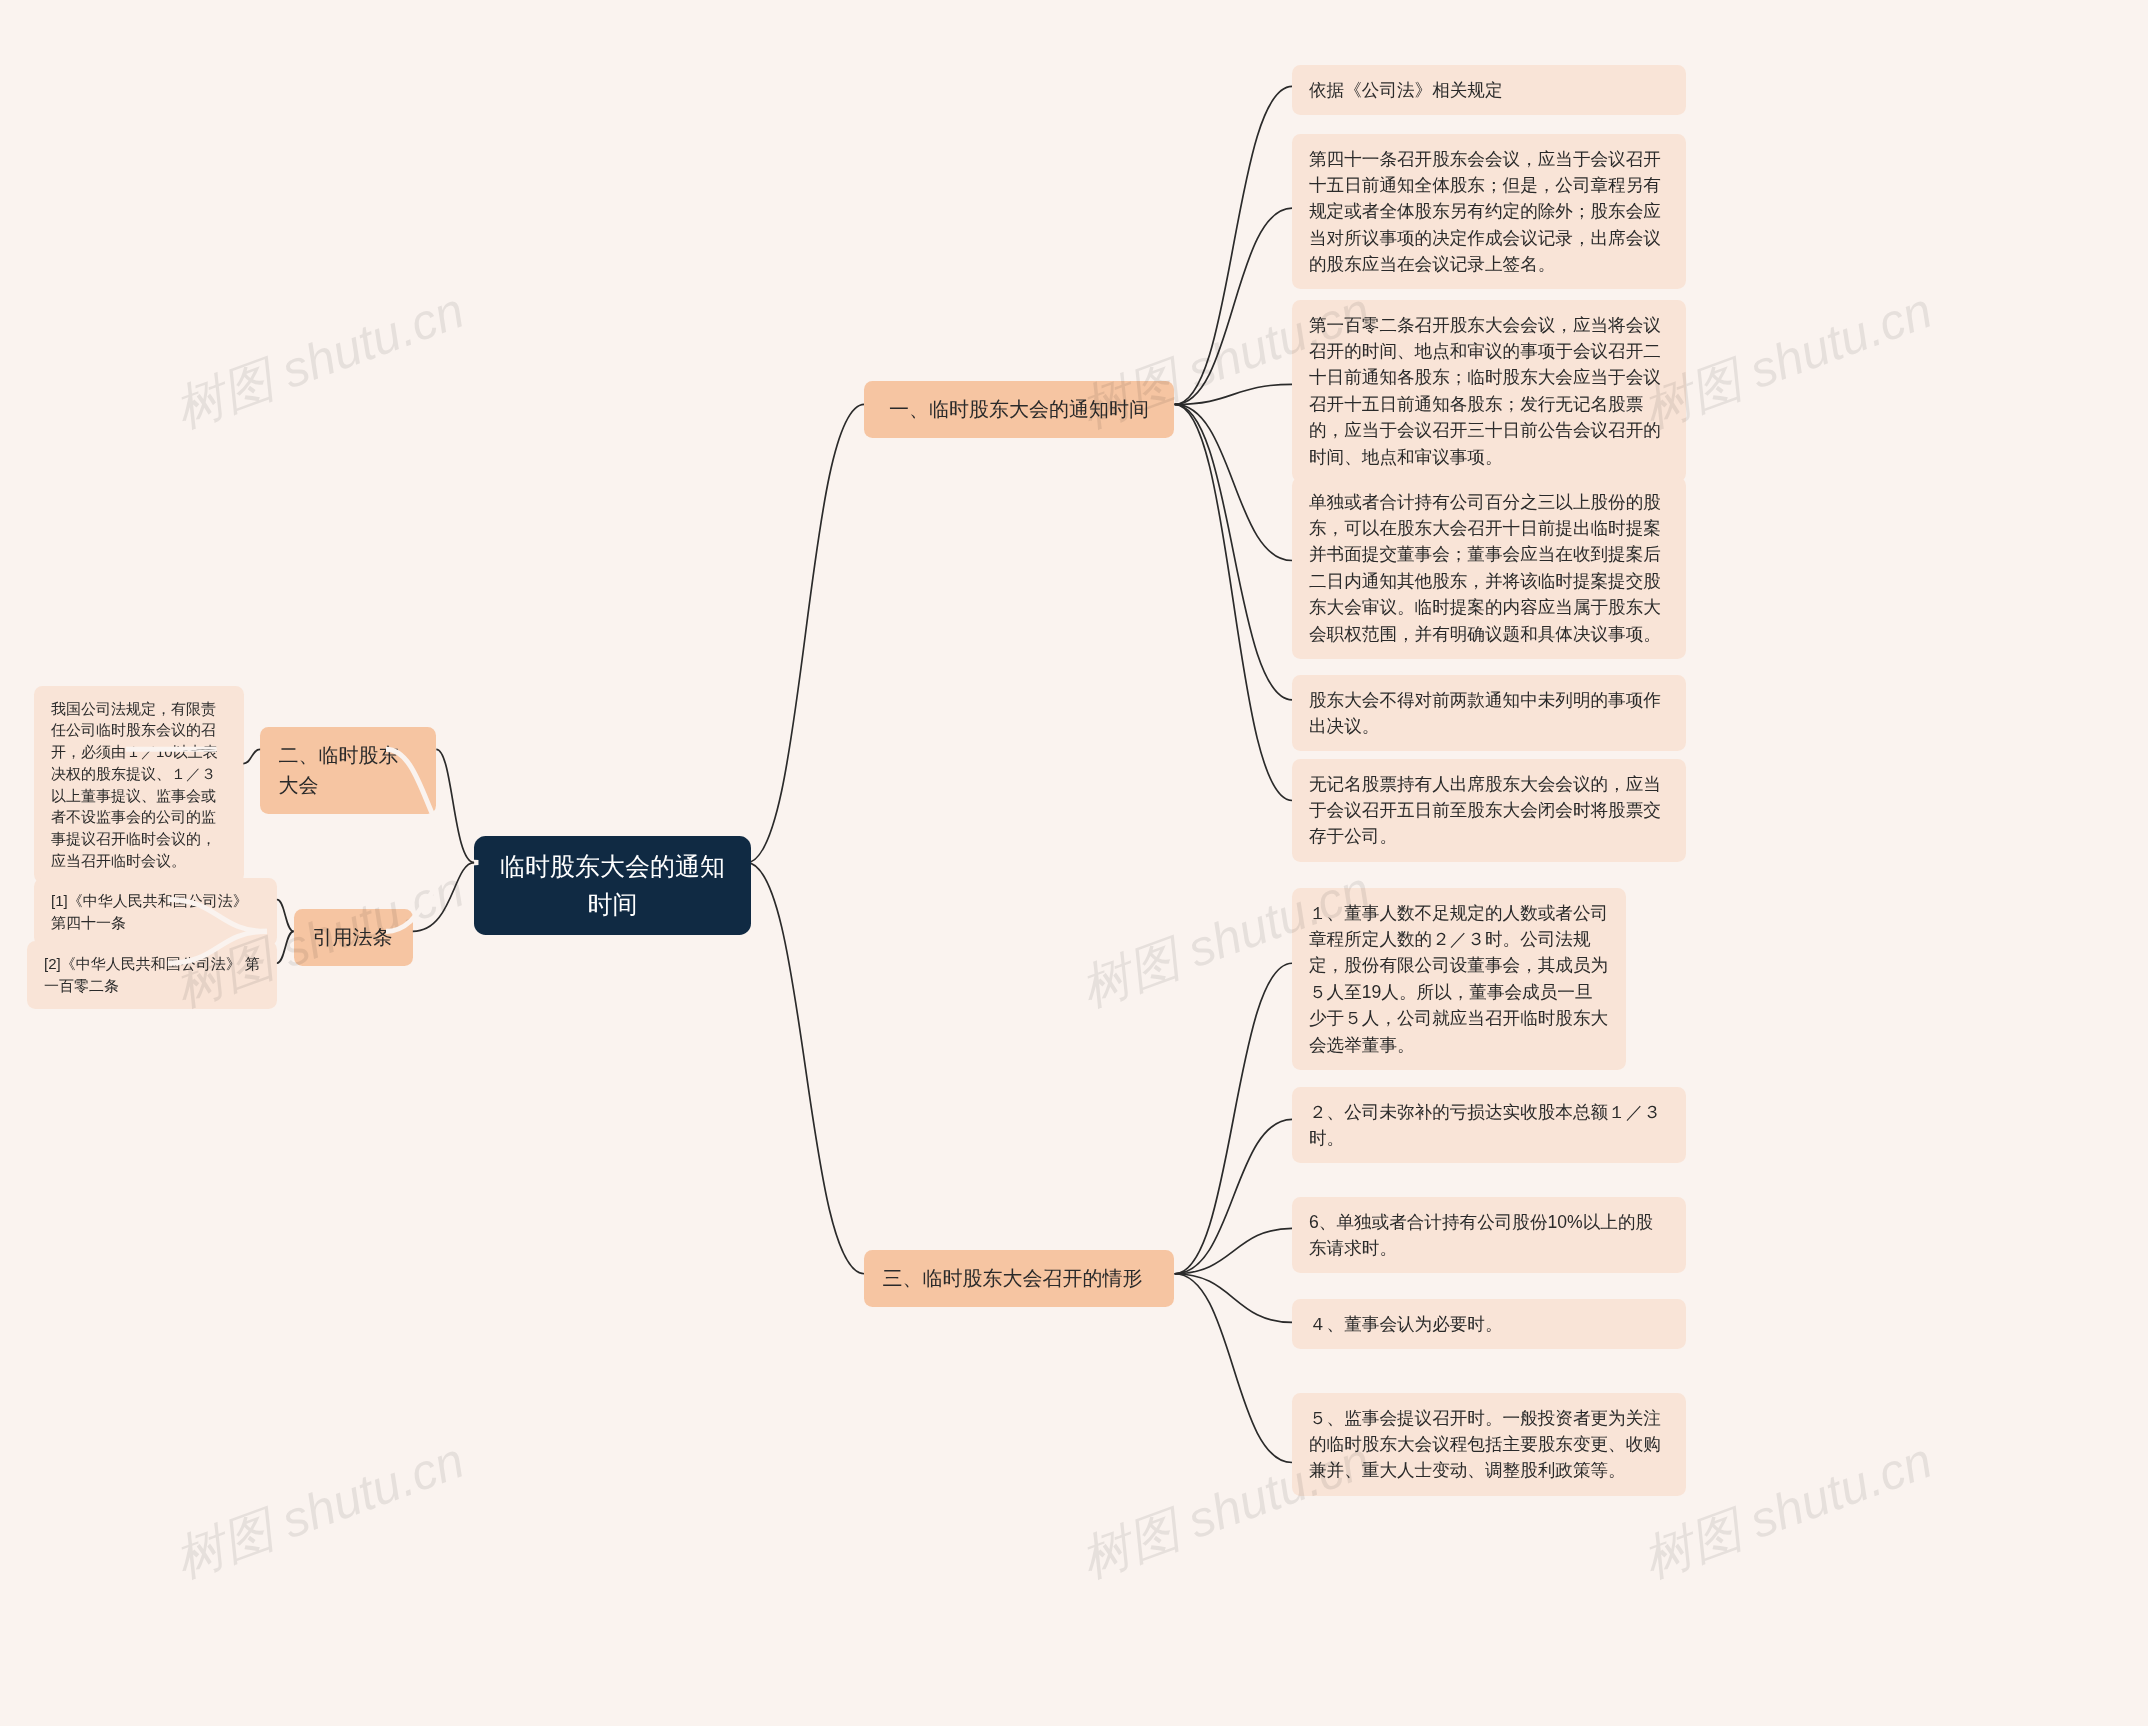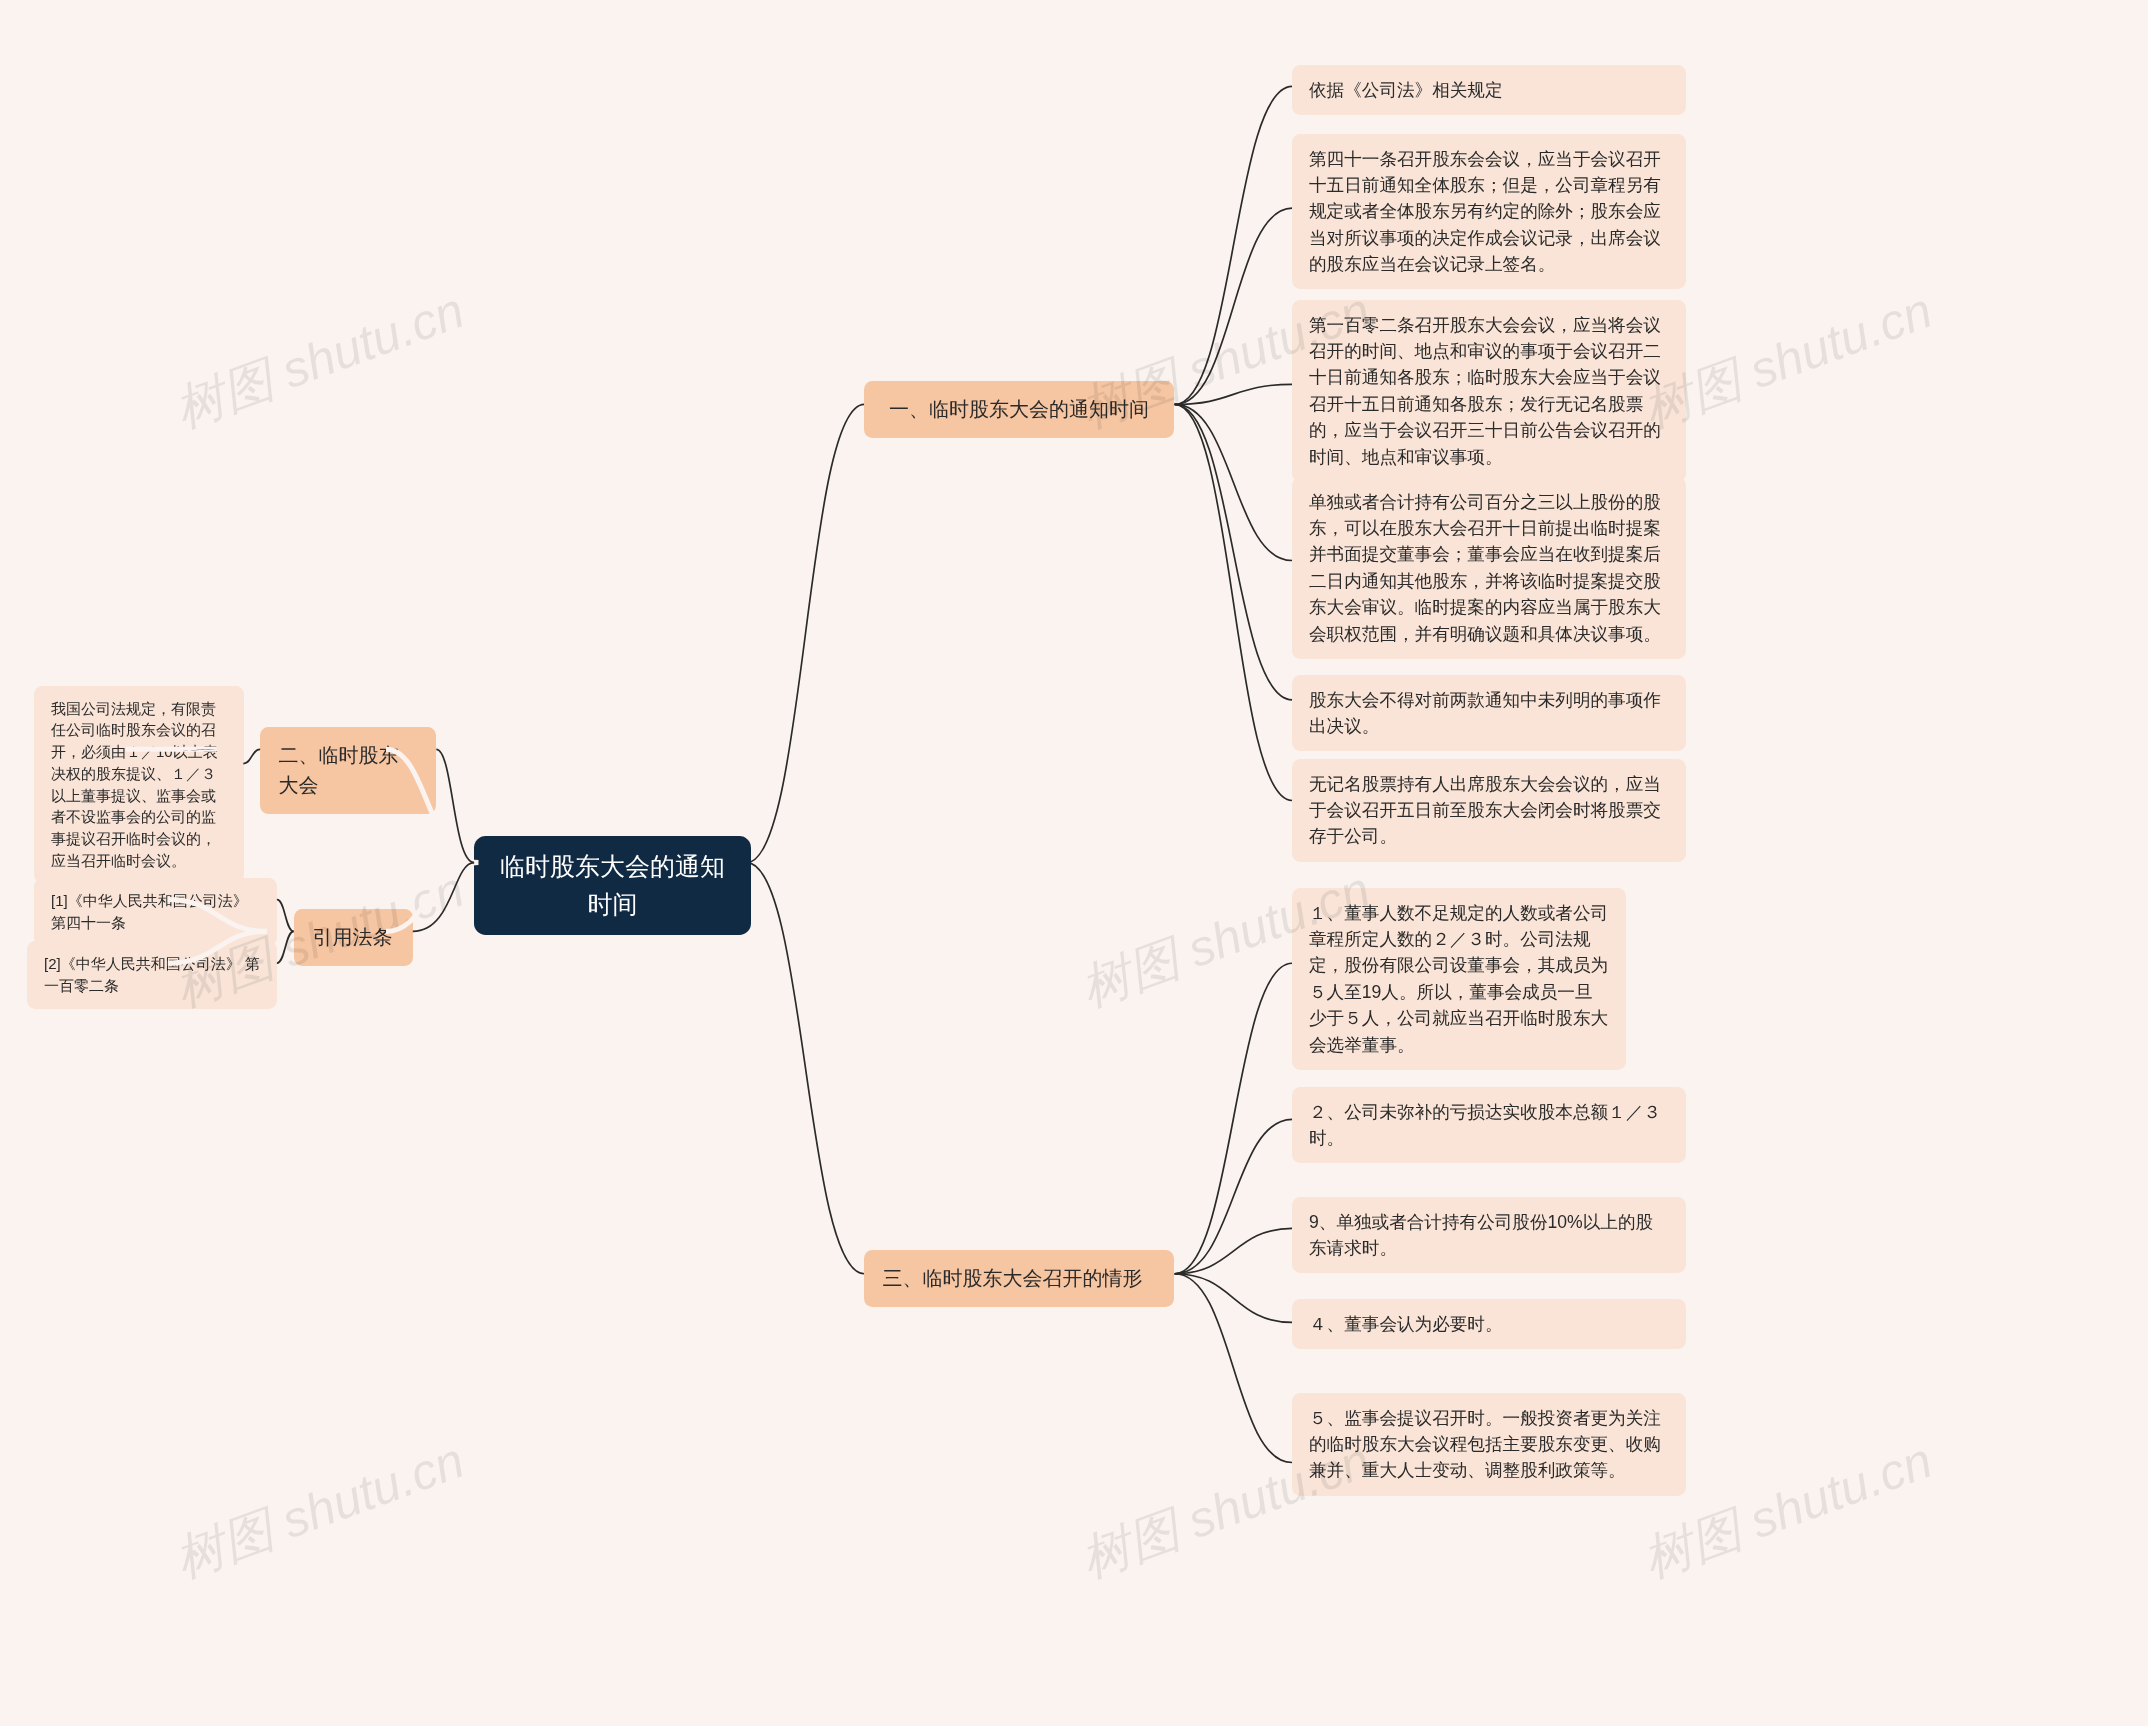--- a/index.html
+++ b/index.html
@@ -134,21 +134,21 @@
     <span data-name="leaf-text">无记名股票持有人出席股东大会会议的，应当于会议召开五日前至股东大会闭会时将股票交存于公司。</span>
   </div>
 
   <div class="node leaf-node" style="left:1292px; top:888px; width:334px;" data-name="leaf-node-b3-1">
     <span data-name="leaf-text">１、董事人数不足规定的人数或者公司章程所定人数的２／３时。公司法规定，股份有限公司设董事会，其成员为５人至19人。所以，董事会成员一旦少于５人，公司就应当召开临时股东大会选举董事。</span>
   </div>
   <div class="node leaf-node" style="left:1292px; top:1087px; width:394px;" data-name="leaf-node-b3-2">
     <span data-name="leaf-text">２、公司未弥补的亏损达实收股本总额１／３时。</span>
   </div>
   <div class="node leaf-node" style="left:1292px; top:1197px; width:394px;" data-name="leaf-node-b3-3">
-    <span data-name="leaf-text">9、单独或者合计持有公司股份10%以上的股东请求时。</span>
+    <span data-name="leaf-text">6、单独或者合计持有公司股份10%以上的股东请求时。</span>
   </div>
   <div class="node leaf-node" style="left:1292px; top:1299px; width:394px;" data-name="leaf-node-b3-4">
     <span data-name="leaf-text">４、董事会认为必要时。</span>
   </div>
   <div class="node leaf-node" style="left:1292px; top:1393px; width:394px;" data-name="leaf-node-b3-5">
     <span data-name="leaf-text">５、监事会提议召开时。一般投资者更为关注的临时股东大会议程包括主要股东变更、收购兼并、重大人士变动、调整股利政策等。</span>
   </div>
 
   <div class="node leaf-node" style="left:-252px; top:688px; width:378px; right:auto; transform: translateX(310px);" data-name="leaf-node-b2-1">
     <span data-name="leaf-text">我国公司法规定，有限责任公司临时股东会议的召开，必须由１／10以上表决权的股东提议、１／３以上董事提议、监事会或者不设监事会的公司的监事提议召开临时会议的，应当召开临时会议。</span>

